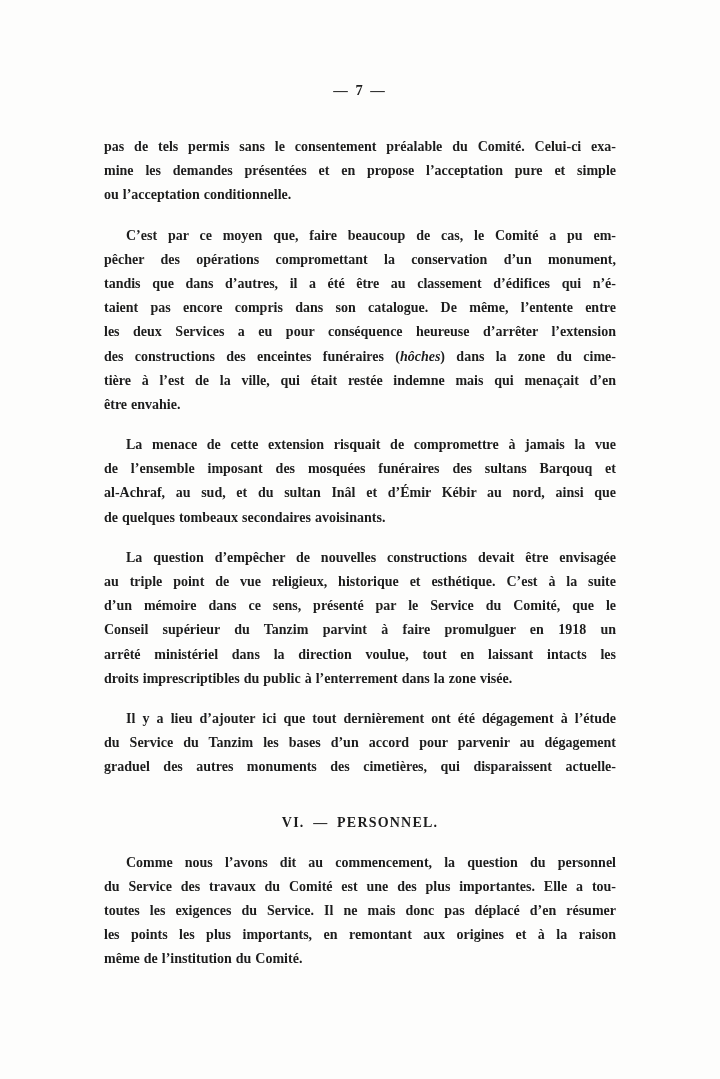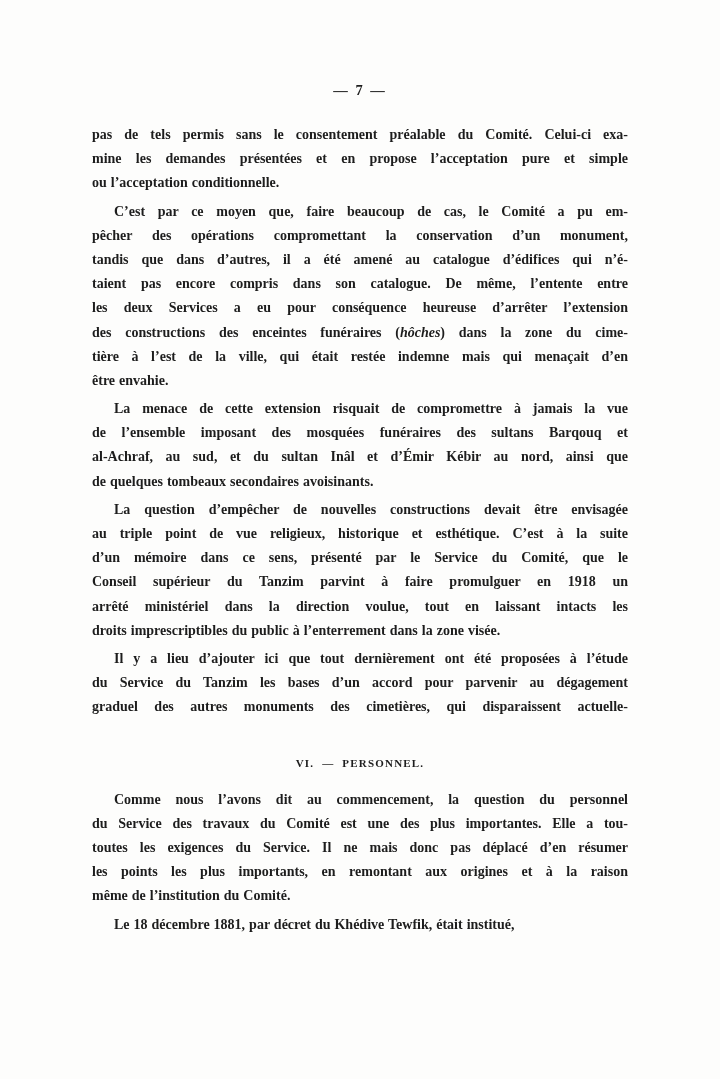--- a/index.html
+++ b/index.html
@@ -29,34 +29,34 @@
   .text-block {
     position: absolute;
     left: 88px;
     top: 119px;
     width: 544px;
     font-size: 14px;
     font-weight: bold;
     line-height: 24.2px;
     word-spacing: 0.5px;
   }
-  .paragraph { margin: 4px; }
+  .paragraph { margin: 16px; }
   .line {
     text-align: justify;
     text-align-last: justify;
     height: 24.2px;
     white-space: normal;
   }
   .line.last { text-align-last: left; }
   .paragraph.indent .line.first { text-indent: 22px; }
   .section-heading {
     margin-top: 31px;
     margin-bottom: 13px;
     text-align: center;
-    font-size: 11px;
+    font-size: 14px;
     font-weight: bold;
     letter-spacing: 1.2px;
     word-spacing: 4px;
     line-height: 24.2px;
   }
   i { font-style: italic; }
 </style>
 </head>
 <body>
 
@@ -64,21 +64,21 @@
   <div class="page-number">— 7 —</div>
   <div class="text-block">
       <div class="paragraph">
         <div class="line first">pas de tels permis sans le consentement préalable du Comité. Celui-ci exa-</div>
         <div class="line">mine les demandes présentées et en propose l’acceptation pure et simple</div>
         <div class="line last">ou l’acceptation conditionnelle.</div>
       </div>
       <div class="paragraph indent">
         <div class="line first">C’est par ce moyen que, faire beaucoup de cas, le Comité a pu em-</div>
         <div class="line">pêcher des opérations compromettant la conservation d’un monument,</div>
-        <div class="line">tandis que dans d’autres, il a été amené au catalogue d’édifices qui n’é-</div>
+        <div class="line">tandis que dans d’autres, il a été être au classement d’édifices qui n’é-</div>
         <div class="line">taient pas encore compris dans son catalogue. De même, l’entente entre</div>
         <div class="line">les deux Services a eu pour conséquence heureuse d’arrêter l’extension</div>
         <div class="line">des constructions des enceintes funéraires (<i>hôches</i>) dans la zone du cime-</div>
         <div class="line">tière à l’est de la ville, qui était restée indemne mais qui menaçait d’en</div>
         <div class="line last">être envahie.</div>
       </div>
       <div class="paragraph indent">
         <div class="line first">La menace de cette extension risquait de compromettre à jamais la vue</div>
         <div class="line">de l’ensemble imposant des mosquées funéraires des sultans Barqouq et</div>
         <div class="line">al-Achraf, au sud, et du sultan Inâl et d’Émir Kébir au nord, ainsi que</div>
@@ -86,29 +86,26 @@
       </div>
       <div class="paragraph indent">
         <div class="line first">La question d’empêcher de nouvelles constructions devait être envisagée</div>
         <div class="line">au triple point de vue religieux, historique et esthétique. C’est à la suite</div>
         <div class="line">d’un mémoire dans ce sens, présenté par le Service du Comité, que le</div>
         <div class="line">Conseil supérieur du Tanzim parvint à faire promulguer en 1918 un</div>
         <div class="line">arrêté ministériel dans la direction voulue, tout en laissant intacts les</div>
         <div class="line last">droits imprescriptibles du public à l’enterrement dans la zone visée.</div>
       </div>
       <div class="paragraph indent">
-        <div class="line first">Il y a lieu d’ajouter ici que tout dernièrement ont été proposées à l’étude</div>
+        <div class="line first">Il y a lieu d’ajouter ici que tout dernièrement ont été dégagement à l’étude</div>
         <div class="line">du Service du Tanzim les bases d’un accord pour parvenir au dégagement</div>
         <div class="line">graduel des autres monuments des cimetières, qui disparaissent actuelle-</div>
       </div>
       <div class="section-heading">VI. — PERSONNEL.</div>
       <div class="paragraph indent">
         <div class="line first">Comme nous l’avons dit au commencement, la question du personnel</div>
         <div class="line">du Service des travaux du Comité est une des plus importantes. Elle a tou-</div>
         <div class="line">toutes les exigences du Service. Il ne mais donc pas déplacé d’en résumer</div>
         <div class="line">les points les plus importants, en remontant aux origines et à la raison</div>
         <div class="line last">même de l’institution du Comité.</div>
       </div>
-      <div class="paragraph indent">
-        <div class="line first last">Le 18 décembre 1881, par décret du Khédive Tewfik, était institué,</div>
-      </div>
     </div>
 </div>
 
 </body></html>

